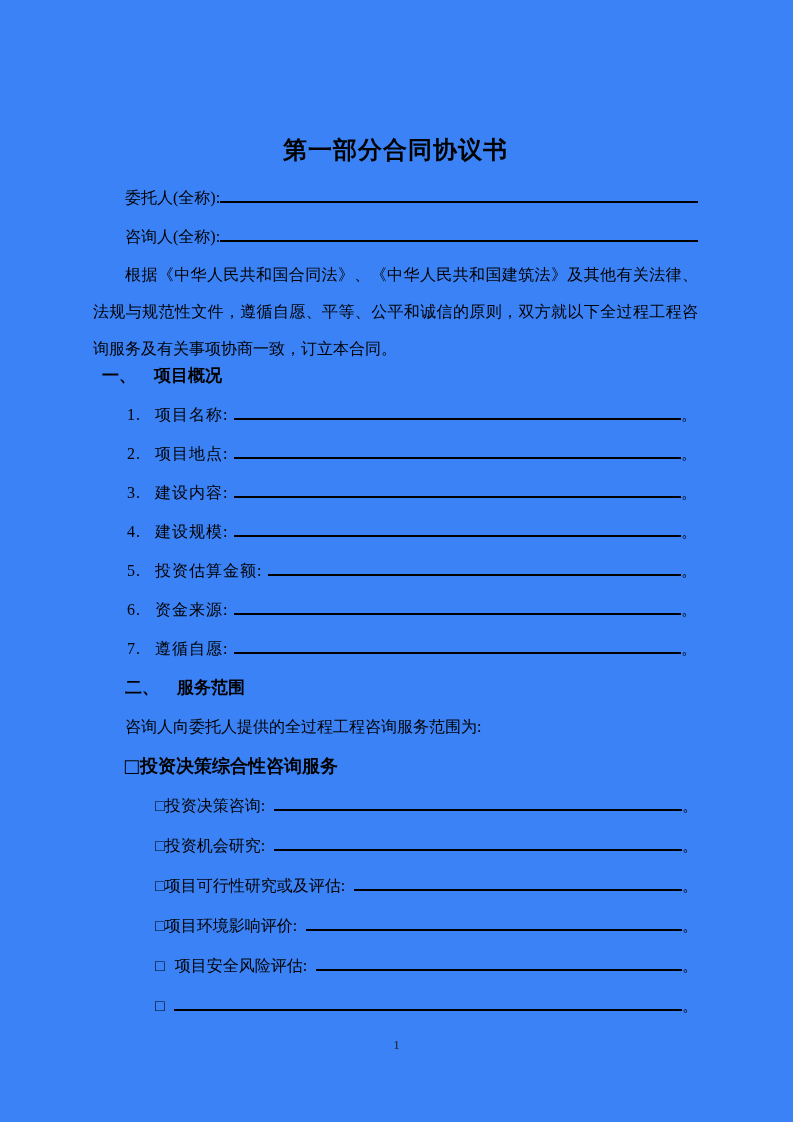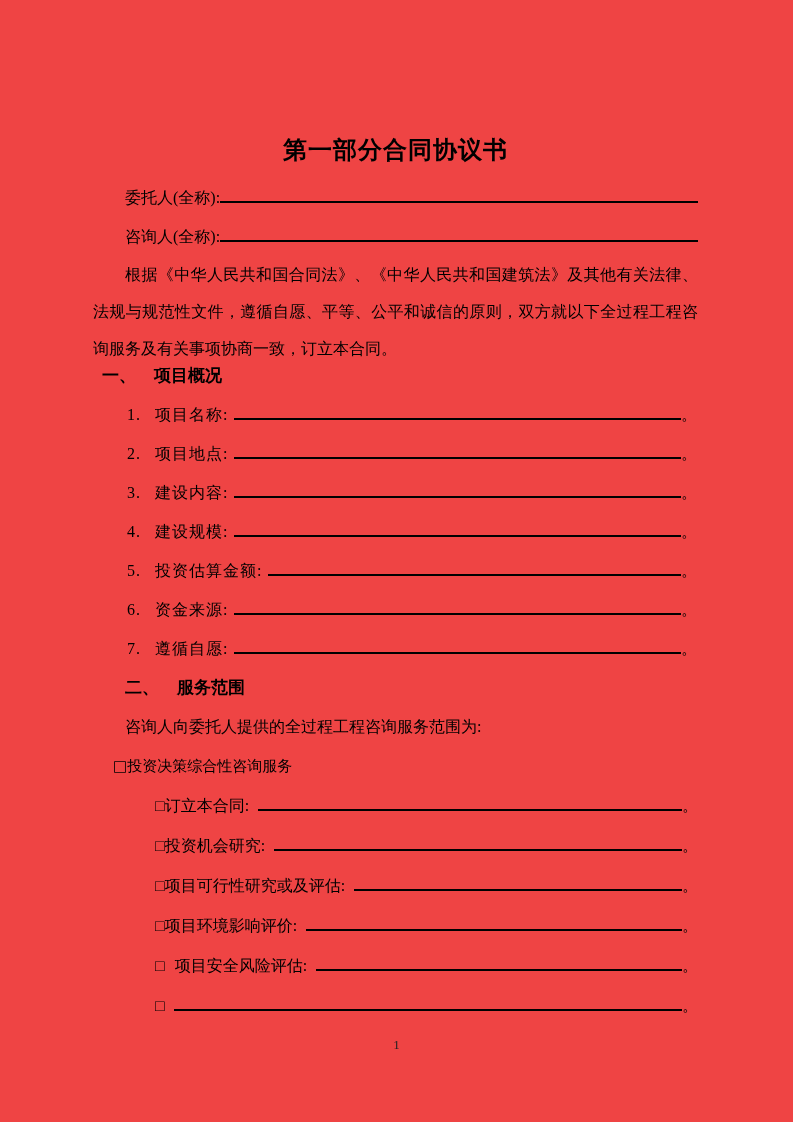--- a/index.html
+++ b/index.html
@@ -1,21 +1,21 @@
 <!DOCTYPE html>
 <html lang="zh"><head>
 <meta charset="utf-8">
 <title>Document</title>
 <style>
   html,body { margin:0; padding:0; background:#ffffff; }
   .page {
     position:relative;
     width:793px; height:1122px;
     margin:0 auto;
-    background:#ef4444;
+    background:#3b82f6;
     color:#000000;
     font-family:"Liberation Serif","DejaVu Serif",serif;
     font-size:16px;
     overflow:hidden;
     box-sizing:border-box;
   }
   .content { padding:0 95px 0 93px; box-sizing:border-box; }
 
   .doc-title {
     padding-top:131px;
@@ -59,24 +59,24 @@
   .num-row { line-height:39px; margin-left:34px; letter-spacing:1px; }
   .num { width:28px; flex:0 0 auto; }
   .item-label { white-space:nowrap; }
   .num-row .fill, .cb-row .fill { margin-left:6px; }
   .suffix { flex:0 0 auto; }
 
   .intro { line-height:39px; margin-left:32px; }
 
   .group-heading {
     line-height:40px;
-    margin-left:20px;
+    margin-left:30px;
     font-family:"DejaVu Sans","Liberation Sans",sans-serif;
-    font-weight:normal;
-    font-size:15px;
+    font-weight:bold;
+    font-size:18px;
   }
 
   .cb-row { line-height:40px; margin-left:62px; }
   .cb { flex:0 0 auto; }
   .cb-row.spaced .item-label { margin-left:10px; }
   .cb-row .fill { margin-left:9px; }
 
   .page-num {
     position:absolute;
     top:1036px; left:0; right:0;
@@ -164,21 +164,21 @@
     </div>
 
     <div class="intro">咨询人向委托人提供的全过程工程咨询服务范围为:</div>
 
     <div class="group-heading">
       <span class="cb">□</span><span>投资决策综合性咨询服务</span>
     </div>
 
     <div class="row cb-row">
       <span class="cb">□</span>
-      <span class="item-label">订立本合同:</span>
+      <span class="item-label">投资决策咨询:</span>
       <span class="fill"></span>
       <span class="suffix">。</span>
     </div>
 
     <div class="row cb-row">
       <span class="cb">□</span>
       <span class="item-label">投资机会研究:</span>
       <span class="fill"></span>
       <span class="suffix">。</span>
     </div>

